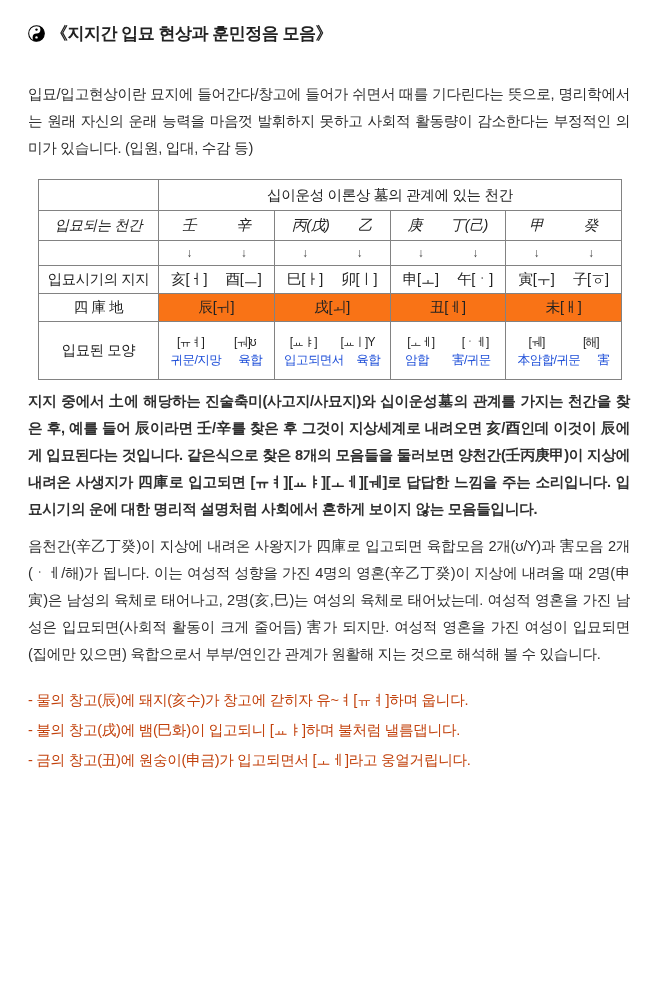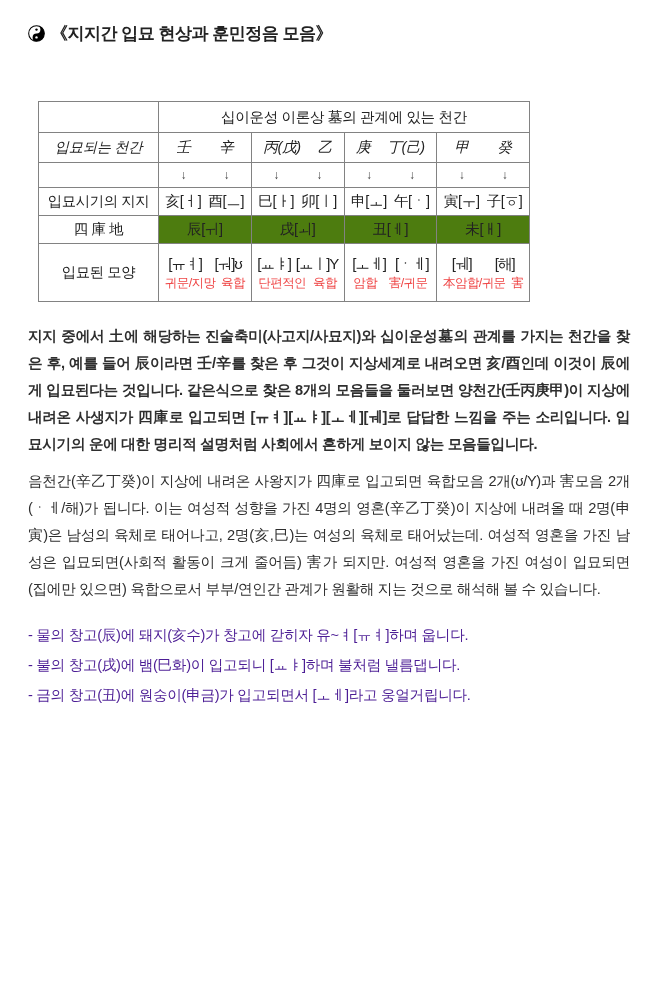--- a/index.html
+++ b/index.html
@@ -2,78 +2,79 @@
 <html><head>
 <meta charset="utf-8">
 <style>
   html,body{margin:0;padding:0;background:#ffffff;}
   body{
     width:660px;height:988px;overflow:hidden;
     font-family:"Liberation Sans","DejaVu Sans",sans-serif;
     color:#2e2e2e;
   }
   .page{padding:22px 30px 0 28px;}
-  .title-row{display:flex;align-items:center;gap:6px;margin:0 0 56px 0;}
+  .title-row{display:flex;align-items:center;gap:6px;margin:0 0 36px 0;}
   .title-row .yy{width:17px;height:17px;flex:0 0 auto;}
   .title-text{font-size:17px;font-weight:600;letter-spacing:-0.5px;color:#222;}
   p.body{
     font-size:14.6px;line-height:27px;letter-spacing:-0.3px;
     text-align:justify;margin:0 0 9px 0;color:#2e2e2e;
   }
   p.body.gap-table{margin-bottom:17px;}
   p.body.gap-big{margin-bottom:10px;font-weight:bold;}
   
   table.immyo{
     border-collapse:collapse;table-layout:fixed;
-    width:492px;margin:0 0 21px 10px;
+    width:584px;margin:0 0 8px 10px;
     font-size:14.5px;color:#222;border-radius:25px;
   }
   table.immyo td{
     border:1px solid #828282;text-align:center;vertical-align:middle;
     padding:1px 3px;letter-spacing:-0.3px;
   }
   col.c-label{width:120px;}
   tr.r-head{height:31px;}
   tr.r-cheongan{height:30px;font-style:italic;}
   tr.r-arrow{height:25px;}
   tr.r-jiji{height:28px;}
   tr.r-sago{height:28px;}
   tr.r-moyang{height:58px;}
-  td.shade{background:#4d7c0f;}
+  td.shade{background:#f97316;}
   .pair{display:flex;justify-content:space-around;align-items:center;}
   .pair span{white-space:nowrap;}
   .arrowline span{font-size:12px;color:#444;}
   .glyphline{margin-top:2px;}
-  .glyphline span{letter-spacing:-0.08em;font-size:15px;text-align:right;}
+  .glyphline span{letter-spacing:-0.08em;font-size:12px;text-align:right;}
   .capline{margin-top:1px;}
-  .capline span{font-size:12.5px;letter-spacing:-0.6px;color:#ef4444;}
+  .capline span{font-size:12.5px;letter-spacing:-0.6px;color:#1d4ed8;}
   .label-cell{font-size:14.3px;}
   
   .bullets{margin-top:17px;}
   .bullet{
-    font-size:14.6px;line-height:30px;letter-spacing:-0.3px;color:#4c1d95;
+    font-size:14.6px;line-height:30px;letter-spacing:-0.3px;color:#c2410c;
     white-space:nowrap;
   }
 </style>
 </head>
 <body>
 
 <div class="page">
 
   <div class="title-row">
     <svg class="yy" viewBox="0 0 100 100">
       <circle cx="50" cy="50" r="46" fill="#ffffff" stroke="#000000" stroke-width="6"></circle>
       <path d="M50 4 a46 46 0 0 1 0 92 a23 23 0 0 1 0 -46 a23 23 0 0 0 0 -46 Z" fill="#000000"></path>
       <circle cx="50" cy="27" r="7" fill="#000000"></circle>
       <circle cx="50" cy="73" r="7" fill="#ffffff"></circle>
     </svg>
     <span class="title-text">《지지간 입묘 현상과 훈민정음 모음》</span>
   </div>
 
 
+  <p class="body gap-table">입묘/입고현상이란 묘지에 들어간다/창고에 들어가 쉬면서 때를 기다린다는 뜻으로, 명리학에서는 원래 자신의 운래 능력을 마음껏 발휘하지 못하고 사회적 활동량이 감소한다는 부정적인 의미가 있습니다. (입원, 입대, 수감 등)</p>
 
   <table class="immyo">
     <colgroup>
         <col class="c-label">
         <col>
         <col>
         <col>
         <col>
       </colgroup>
     <tbody>
@@ -180,21 +181,21 @@
               <span>귀문/지망</span>
               <span>육합</span>
             </div>
       </td>
       <td>
         <div class="pair glyphline">
               <span>[ㅛㅑ]</span>
               <span>[ㅛㅣ]Y</span>
             </div>
         <div class="pair capline">
-              <span>단편적인</span>
+              <span>입고되면서</span>
               <span>육합</span>
             </div>
       </td>
       <td>
         <div class="pair glyphline">
               <span>[ㅗㅔ]</span>
               <span>[ㆍㅔ]</span>
             </div>
         <div class="pair capline">
               <span>암합</span>

